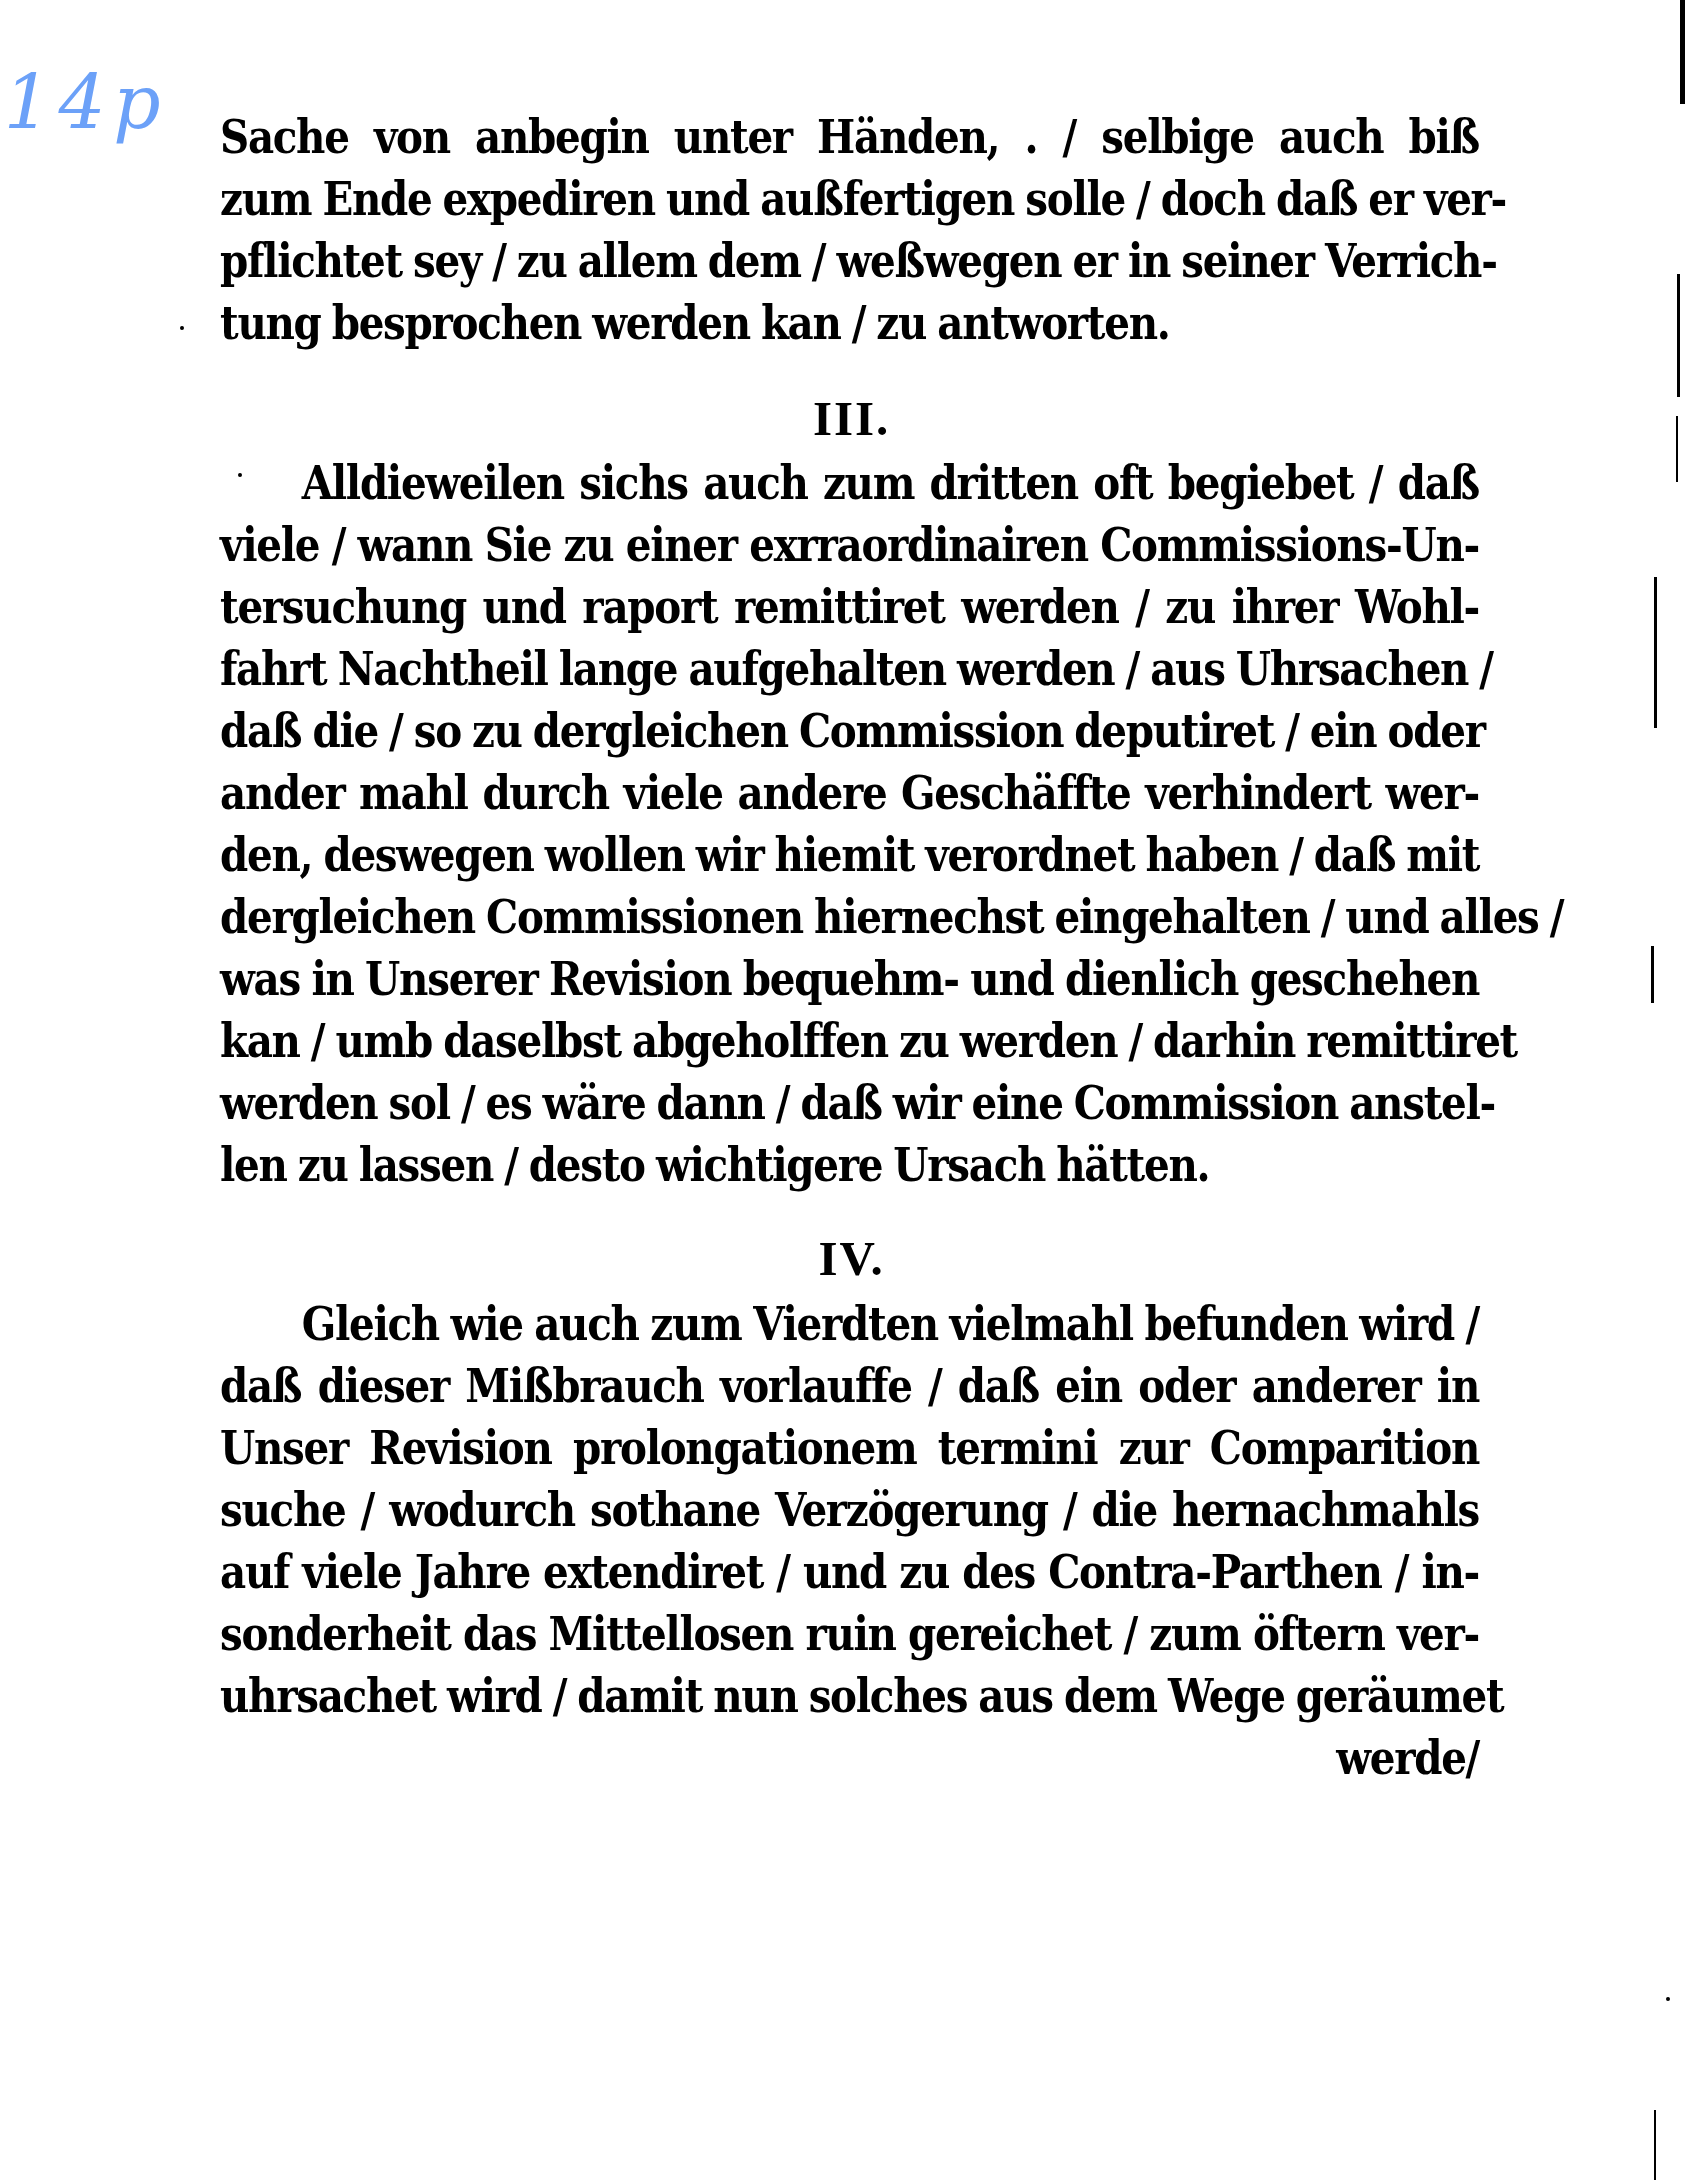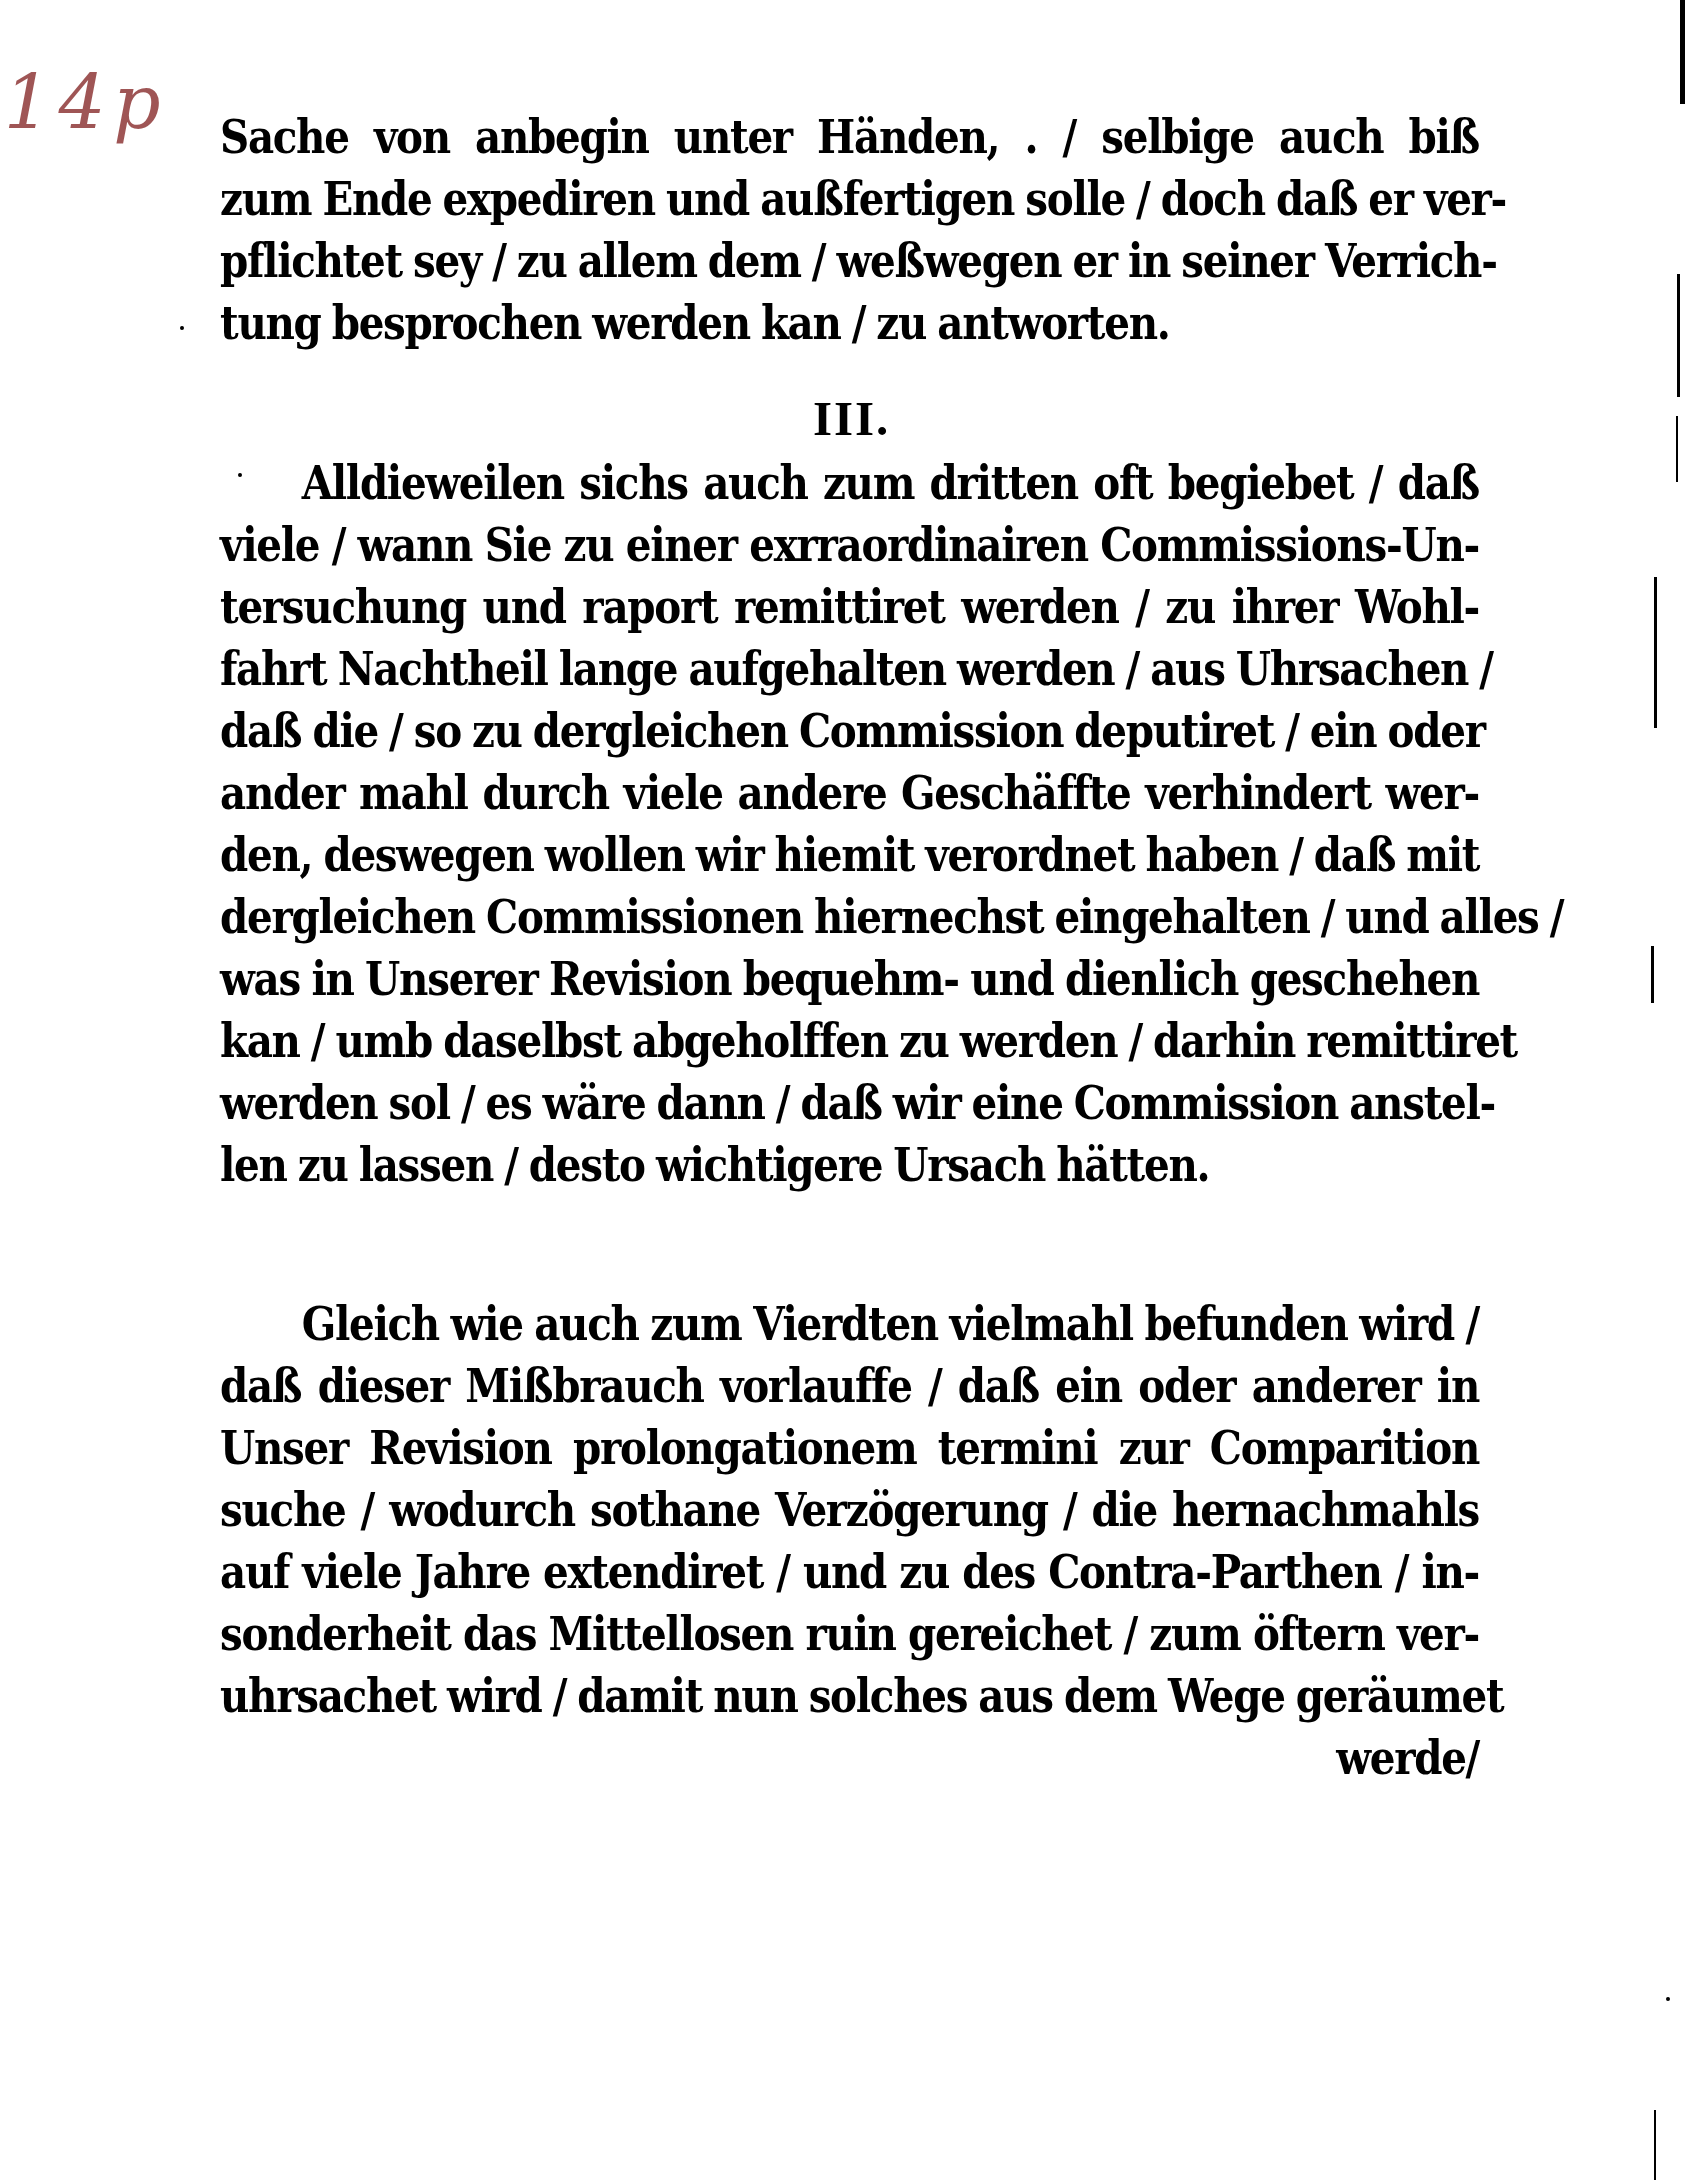--- a/index.html
+++ b/index.html
@@ -20,21 +20,21 @@
     left: 0; top: 0;
     width: 1703px; height: 2180px;
     background: #ffffff;
   }
   .margin-note {
     position: absolute;
     left: 3.8px;
     top: 59px;
     font-family: "DejaVu Serif", serif;
     font-size: 74px;
-    color: #7f1d1d;
+    color: #3b82f6;
     font-style: italic;
     letter-spacing: 7.6px;
     opacity: 0.75;
   }
   .text-block {
     position: absolute;
     left: 220px;
     width: 1259px;
   }
   .line {
@@ -107,20 +107,21 @@
     <div class="line">daß die / so zu dergleichen Commission deputiret / ein oder</div>
     <div class="line">ander mahl durch viele andere Geschäffte verhindert wer-</div>
     <div class="line">den, deswegen wollen wir hiemit verordnet haben / daß mit</div>
     <div class="line">dergleichen Commissionen hiernechst eingehalten / und alles /</div>
     <div class="line">was in Unserer Revision bequehm- und dienlich geschehen</div>
     <div class="line">kan / umb daselbst abgeholffen zu werden / darhin remittiret</div>
     <div class="line">werden sol / es wäre dann / daß wir eine Commission anstel-</div>
     <div class="line last">len zu lassen / desto wichtigere Ursach hätten.</div>
   </div>
 
+  <div class="heading" style="top:1230px;">IV.</div>
   <div class="text-block" style="top:1293px;">
     <div class="line indent">Gleich wie auch zum Vierdten vielmahl befunden wird /</div>
     <div class="line">daß dieser Mißbrauch vorlauffe / daß ein oder anderer in</div>
     <div class="line">Unser Revision prolongationem termini zur Comparition</div>
     <div class="line">suche / wodurch sothane Verzögerung / die hernachmahls</div>
     <div class="line">auf viele Jahre extendiret / und zu des Contra-Parthen / in-</div>
     <div class="line">sonderheit das Mittellosen ruin gereichet / zum öftern ver-</div>
     <div class="line">uhrsachet wird / damit nun solches aus dem Wege geräumet</div>
     <div class="line right">werde/</div>
   </div>

